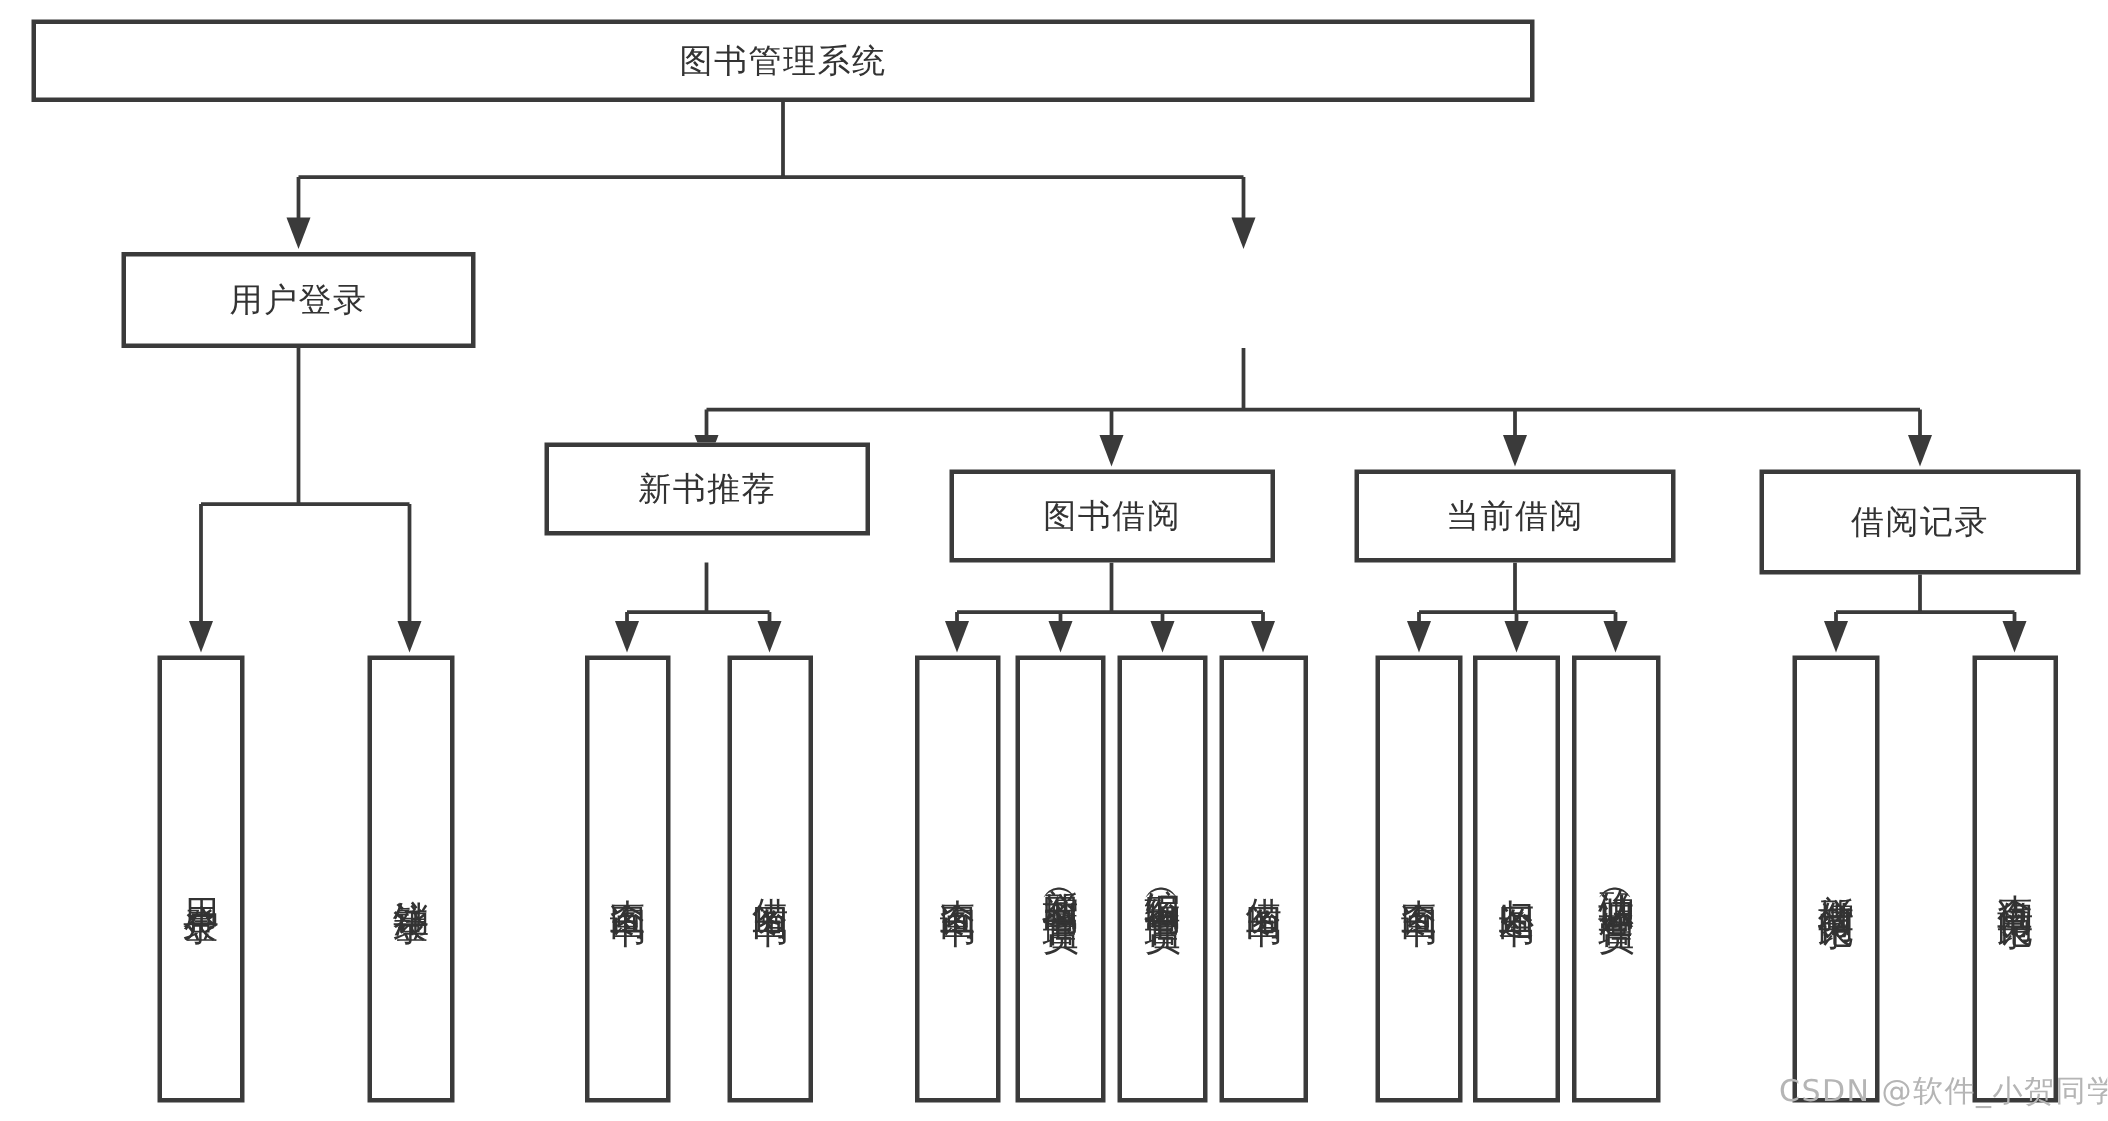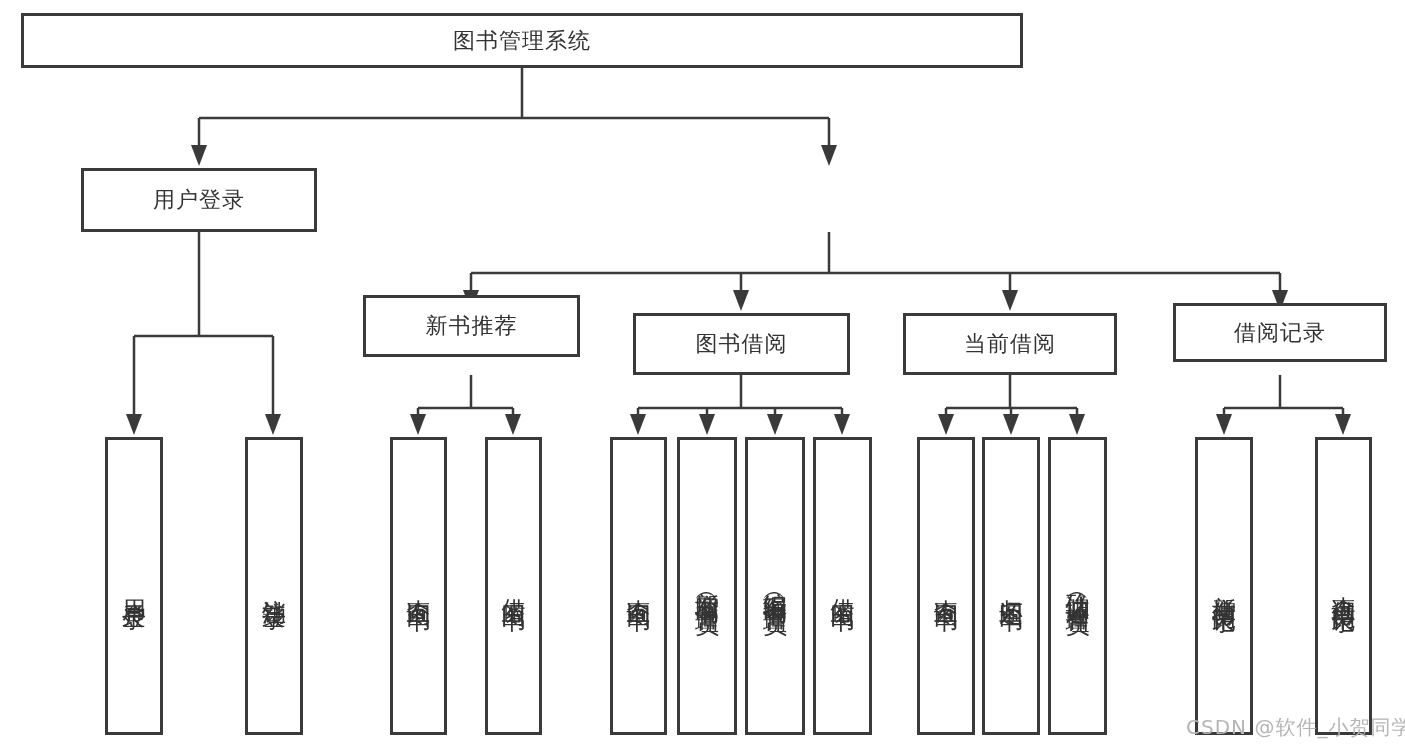--- a/index.html
+++ b/index.html
@@ -73,21 +73,21 @@
 
   <div class="box h-box" style="left:363px;top:295px;width:217px;height:62px">
     <span>新书推荐</span>
   </div>
   <div class="box h-box" style="left:633px;top:313px;width:217px;height:62px">
     <span>图书借阅</span>
   </div>
   <div class="box h-box" style="left:903px;top:313px;width:214px;height:62px">
     <span>当前借阅</span>
   </div>
-  <div class="box h-box" style="left:1173px;top:303px;width:214px;height:59px">
+  <div class="box h-box" style="left:1173px;top:313px;width:214px;height:70px">
     <span>借阅记录</span>
   </div>
 
   <div class="box v-box" style="left:105px;top:437px;width:58px;height:298px">
     <span>用户登录</span>
   </div>
   <div class="box v-box" style="left:245px;top:437px;width:58px;height:298px">
     <span>注销登录</span>
   </div>
 

